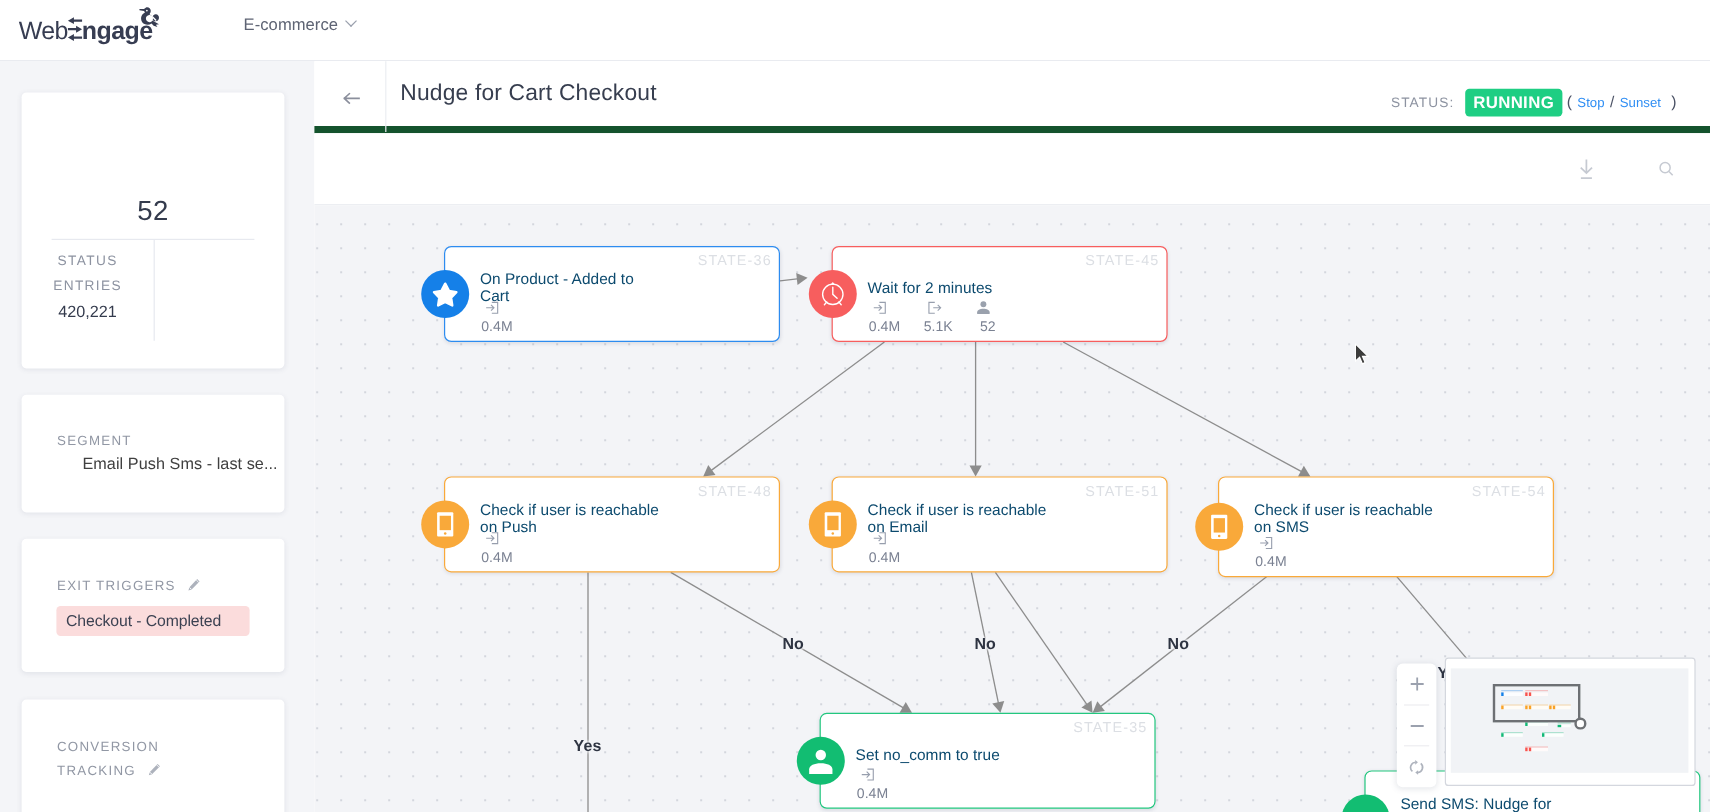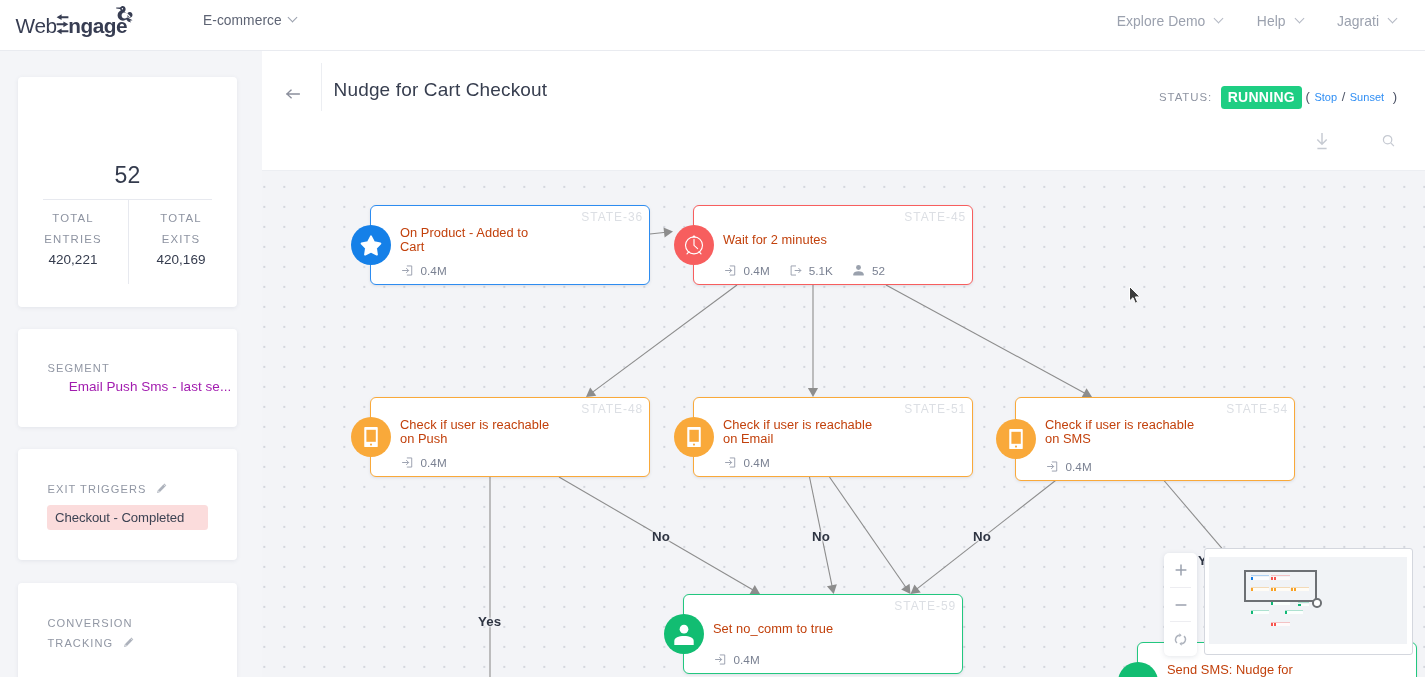--- a/index.html
+++ b/index.html
@@ -35,27 +35,27 @@
   .divv { position:absolute; left:109.5px; top:123px; width:1px; height:84px; background:#e7e9ef;}
   .colstat { position:absolute; top:131px; width:70px; text-align:center; font-size:11.4px; letter-spacing:1.15px; color:#8d93a1; line-height:20.5px;}
   .colstat .val { font-size:13.5px; letter-spacing:0; color:#343b4d; margin-top:1px;}
   .cs-l { left:20px; }
   .cs-r { left:128px; }
 
   .c2 { top:277.7px; height:98px; }
   .c3 { top:398px; height:111px; }
   .c4 { top:532px; height:110px; }
   .cardlabel { position:absolute; left:29.5px; top:29.5px; font-size:11.1px; letter-spacing:1.05px; color:#9197a4; line-height:20px; width:120px; }
-  .cardvalue { position:absolute; left:30.7px; top:50.5px; font-size:13.5px; color:#a21caf; letter-spacing:.05px;padding-left:20px;}
+  .cardvalue { position:absolute; left:30.7px; top:50.5px; font-size:13.5px; color:#404040; letter-spacing:.05px;padding-left:20px;}
   .pill { position:absolute; left:28.9px; top:56.2px; background:#fbdcdc; color:#3c4252; font-size:13.15px; padding:4.5px 23.9px 5px 8.1px; border-radius:3.5px; letter-spacing:-.07px;}
   .pencil { display:inline-block; margin-left:10px; vertical-align:-1px; }
 
   
   .main { position:absolute; left:262px; top:51px; width:1163px; height:626px; background:#fff; }
-  .headerbar { position:absolute; left:0; top:12px; width:1163px; height:60px; background:#fff; border-bottom:2px solid #14532d;}
+  .headerbar { position:absolute; left:0; top:0; width:1163px; height:60px; background:#fff; border-bottom:6px solid #14532d;}
   .backbtn { position:absolute; left:0; top:0; width:60px; height:59px; border-right:1px solid #eceef2; cursor:pointer;}
   .backbtn svg { position:absolute; left:23.9px; top:25.9px;}
   .ptitle { position:absolute; left:71.6px; top:15.5px; font-size:19px; color:#373e4f; letter-spacing:.15px;}
   .statuswrap { position:absolute; right:28px; top:22px; font-size:11.4px; letter-spacing:0.95px; color:#8d93a1; display:flex; align-items:baseline; height:18px;}
   .statuswrap .badge { background:#1ece83; color:#fff; font-size:14px; font-weight:bold; letter-spacing:.3px; padding:3px 6.5px 4px; border-radius:3.5px; margin-left:9px; position:relative; top:1px;}
   .statuswrap .paren { color:#4b5265; font-size:13.1px; letter-spacing:0; margin-left:4px;}
   .statuswrap a { color:#2f8ef4; text-decoration:none; font-size:11px; letter-spacing:.02px; margin:0 4.5px; cursor:pointer;}
   .statuswrap .sl { color:#4b5265; font-size:12.9px; letter-spacing:0; margin:0 0px;}
 
   .toolbar { position:absolute; left:0; top:60px; width:1163px; height:60px; background:#fff; border-bottom:1px solid #eceef2;}
@@ -67,23 +67,23 @@
   .canvas { position:absolute; left:0; top:120px; width:1163px; height:506px; overflow:hidden;
     background-color:#f3f4f7;
     background-image: radial-gradient(#d3d6dd 1.05px, transparent 1.05px);
     background-size: 20px 20px;
     background-position: -7.7px 5.9px;
   }
   .edges { position:absolute; left:0; top:0; width:1163px; height:506px; }
 
   .node { position:absolute; background:#fff; border:1px solid #ccc; border-radius:6px; box-shadow:0 1px 3px rgba(70,80,110,.13);}
   .node .state { position:absolute; right:5.8px; top:4.2px; font-size:12px; letter-spacing:.95px; color:#dcdfe4; }
-  .node .ttl { position:absolute; left:29px; top:18px; width:154px; height:32px; display:flex; align-items:center; font-size:12.85px; color:#c2410c; line-height:14px; letter-spacing:.05px;}
+  .node .ttl { position:absolute; left:29px; top:18px; width:154px; height:32px; display:flex; align-items:center; font-size:12.85px; color:#0c4a6e; line-height:14px; letter-spacing:.05px;}
   .node .stats { position:absolute; left:30px; bottom:5px; display:flex; align-items:center; font-size:11.7px; color:#7a8192; letter-spacing:.05px;}
-  .node .stats .st { display:flex; margin-right:19.5px;}
+  .node .stats .st { display:flex; align-items:center; margin-right:19.5px;flex-direction:column;}
   .node .stats .st svg { margin-right:6.5px; }
   .nicon { position:absolute; left:-20.5px; top:50%; transform:translateY(-50%); width:40px; height:40px; border-radius:50%; display:flex; align-items:center; justify-content:center;}
 
   .n-blue { border-color:#2d8cf0; }
   .n-red { border-color:#f75e5e; }
   .n-org { border-color:#f9a93a; }
   .n-grn { border-color:#22c77f; }
   .i-blue { background:#1580e8; }
   .i-red { background:#f75e5e; }
   .i-org { background:#f9a93a; }
@@ -133,48 +133,30 @@
           <path fill="#fff" d="M115.3 9.6 C117.0 9.4 118.4 10.7 118.5 12.4 C118.6 14.1 117.4 15.4 115.7 15.5
             C114.0 15.6 112.7 14.3 112.6 12.7 C112.5 11.0 113.7 9.8 115.3 9.6 Z"></path>
           <path fill="#fff" d="M118.2 10.3 L121.5 13.6 L120.7 14.4 L117.4 11.1 Z"></path>
         </g>
       </svg>
     </div>
     <div class="acct">
       <span>E-commerce</span>
       <span class="chev"></span>
     </div>
-    <div class="navright">
-      <div>
-        <span>Explore Demo</span>
-        <span class="chev"></span>
-      </div>
-      <div>
-        <span>Help</span>
-        <span class="chev"></span>
-      </div>
-      <div>
-        <span>Jagrati</span>
-        <span class="chev"></span>
-      </div>
-    </div>
   </div>
 
   <div class="sidebar">
     <div class="card c1">
       <div class="bignum">52</div>
       <div class="divh"></div>
       <div class="divv"></div>
       <div class="colstat cs-l">
-        <div>TOTAL ENTRIES</div>
+        <div>STATUS ENTRIES</div>
         <div class="val">420,221</div>
-      </div>
-      <div class="colstat cs-r">
-        <div>TOTAL EXITS</div>
-        <div class="val">420,169</div>
       </div>
     </div>
 
     <div class="card c2">
       <div class="cardlabel">SEGMENT</div>
       <div class="cardvalue">Email Push Sms - last se...</div>
     </div>
 
     <div class="card c3">
       <div class="cardlabel">
@@ -367,21 +349,21 @@
               </div>
             </div>
           </div>
           <div class="node n-grn" style="left: 421px; top: 423px; width: 280px; height: 80px;">
             <div class="nicon i-grn">
               <svg width="40" height="40" viewBox="0 0 40 40" fill="#fff">
                 <circle cx="20" cy="15.2" r="4.35"></circle>
                 <path d="M10.3 30.9 L10.3 27.1 C10.3 23.9 14.6 22.1 20 22.1 C25.4 22.1 29.7 23.9 29.7 27.1 L29.7 30.9 Z"></path>
               </svg>
             </div>
-            <div class="state">STATE-59</div>
+            <div class="state">STATE-35</div>
             <div class="ttl">Set no_comm to true</div>
             <div class="stats">
               <div class="st">
                 <span><svg width="13" height="13" viewBox="0 0 16 16" fill="none" stroke="#979ead" stroke-width="1.15">
                     <path d="M7.2 2.4 H13.2 V13.6 H7.2"></path>
                     <path d="M1.4 8 H9.4 M6.4 5 L9.4 8 L6.4 11"></path>
                   </svg></span>
                 <span>0.4M</span>
               </div>
             </div>

